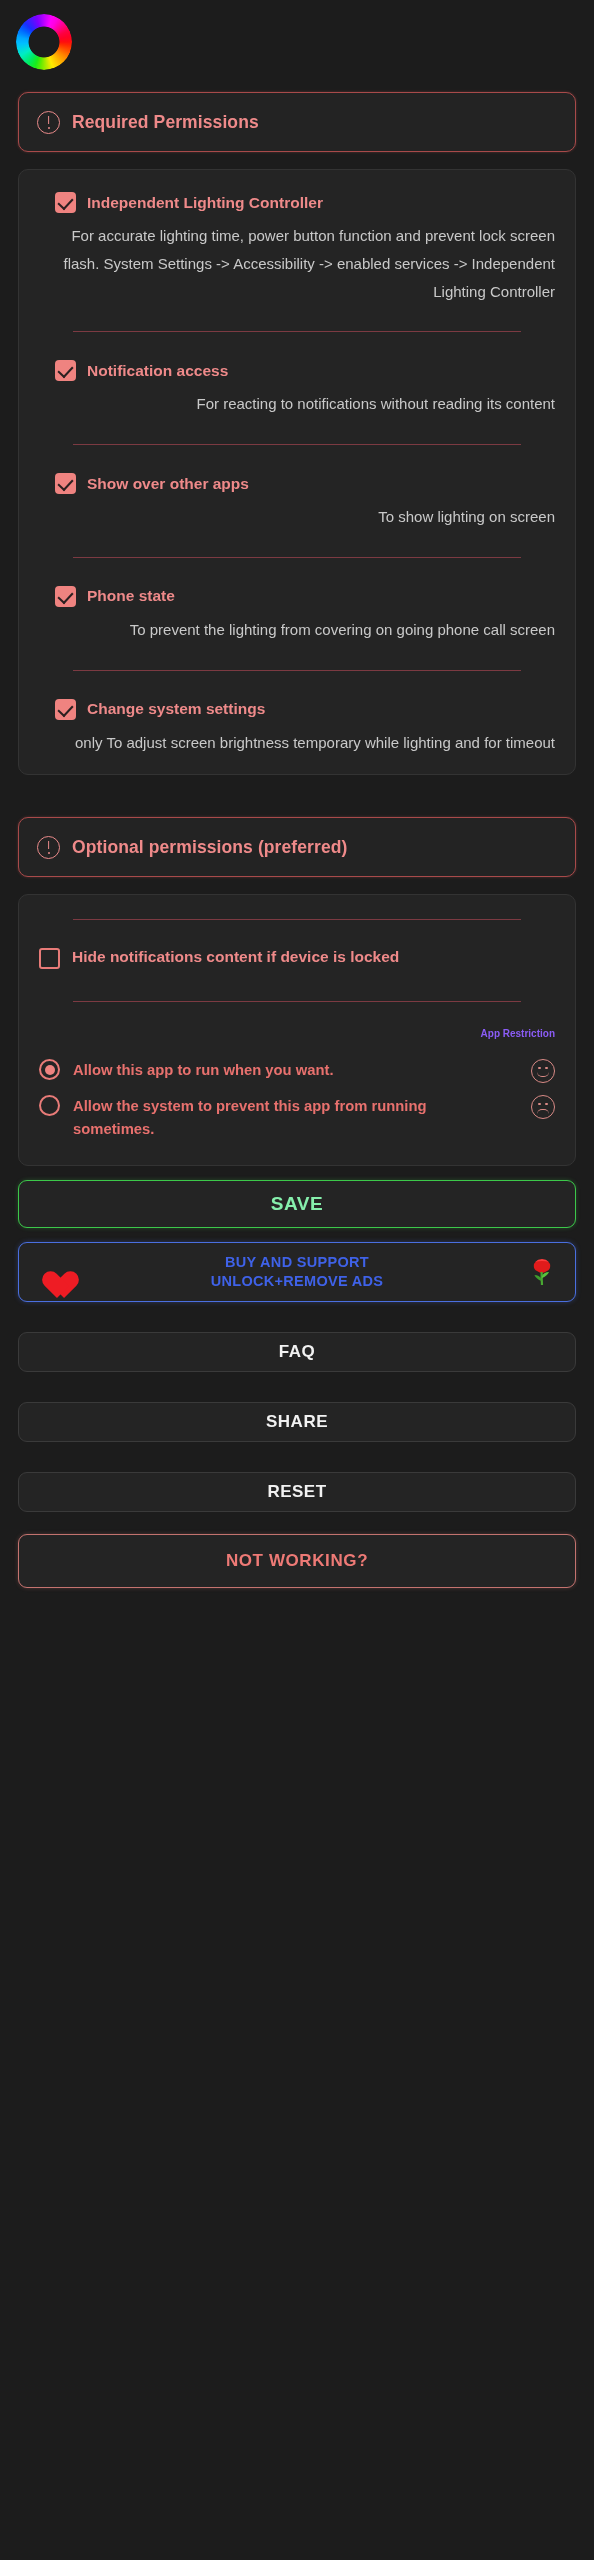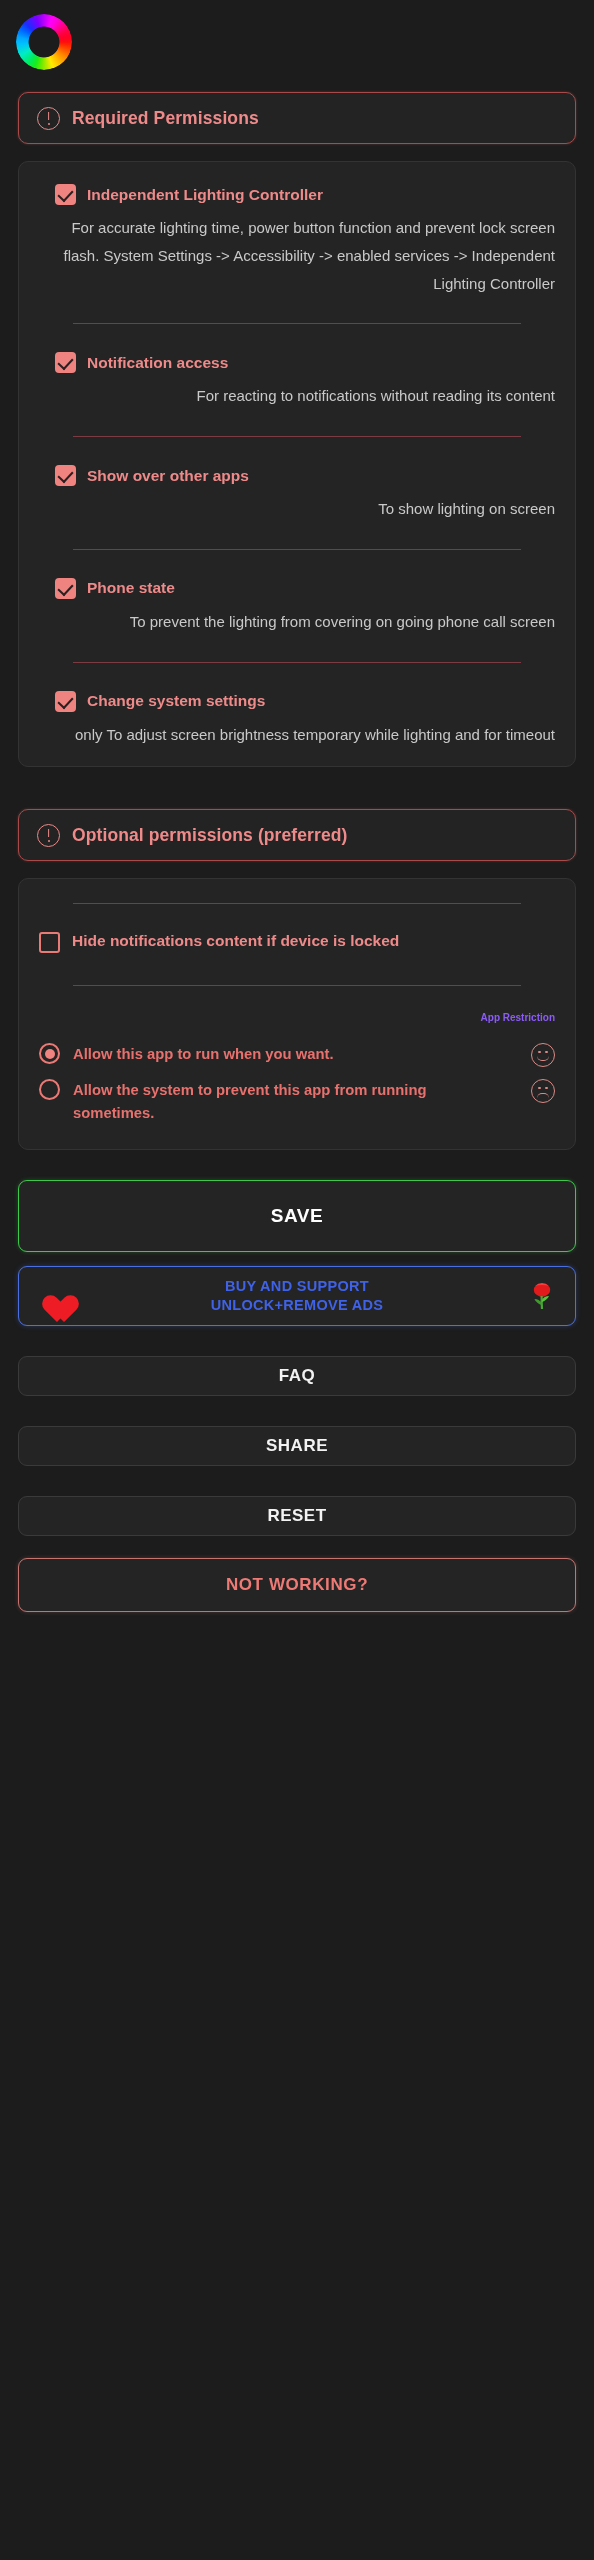--- a/index.html
+++ b/index.html
@@ -46,21 +46,21 @@
             mask: radial-gradient(circle, transparent 0 38%, #000 40%);
     filter: blur(0.3px) saturate(1.25);
   }
 
   
   .section-title {
     margin: 0 18px;
     border: 1px solid #a84a4a;
     border-radius: 10px;
     background: #232323;
-    height: 52px;
+    height: 60px;
     display: flex;
     align-items: center;
     padding: 0 18px;
     gap: 12px;
     box-shadow: 0 0 3px rgba(200,90,90,.35);
   }
   .warn-icon {
     width: 23px; height: 23px;
     flex: 0 0 23px;
     border: 1.6px solid #e98a8a;
@@ -243,26 +243,26 @@
     justify-content: center;
     border-radius: 9px;
     background: #242424;
     text-align: center;
     font-weight: bold;
     cursor: pointer;
     user-select: none;
   }
 
   .btn-save {
-    height: 72px;
+    height: 48px;
     border: 1.5px solid #3cc84a;
-    color: #ffffff;
+    color: #86efac;
     font-size: 19px;
     letter-spacing: .6px;
-    margin-top: 30px;
+    margin-top: 14px;
     box-shadow: 0 0 4px rgba(60,200,74,.28);
   }
 
   .btn-buy {
     height: 60px;
     border: 1.5px solid #4a6fe0;
     margin-top: 14px;
     padding: 0 16px;
     justify-content: space-between;
     box-shadow: 0 0 5px rgba(74,111,224,.35);

